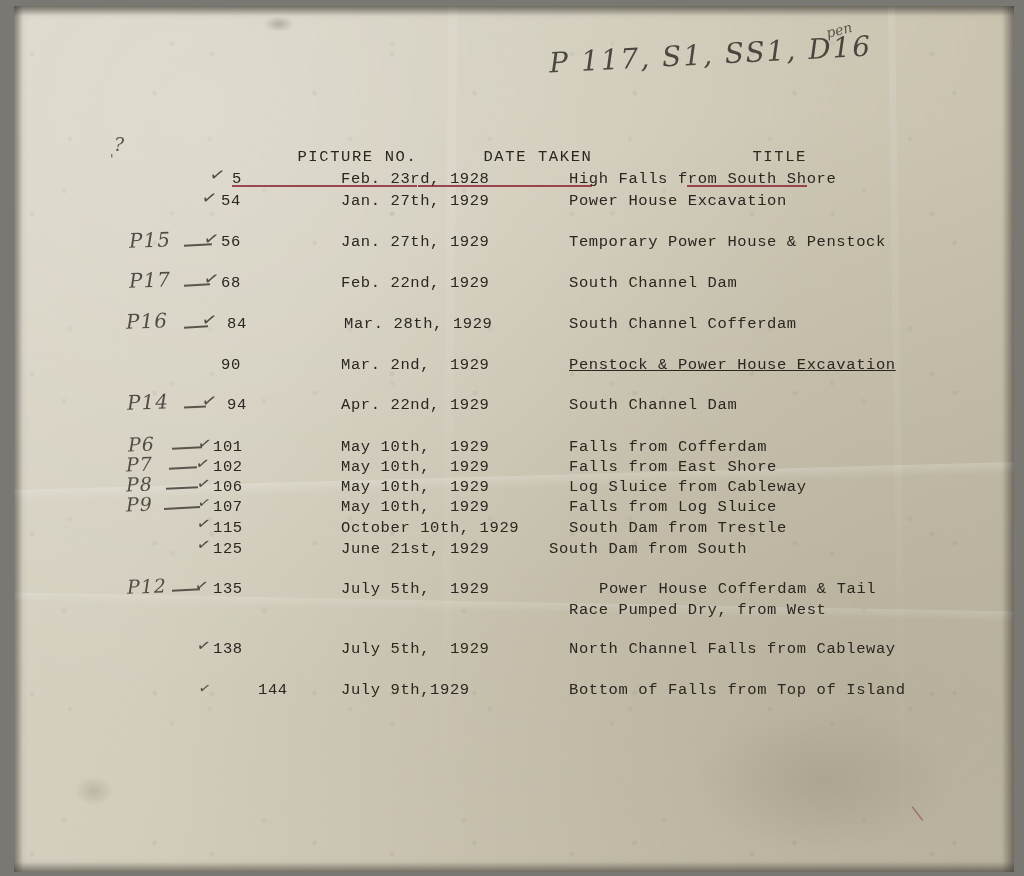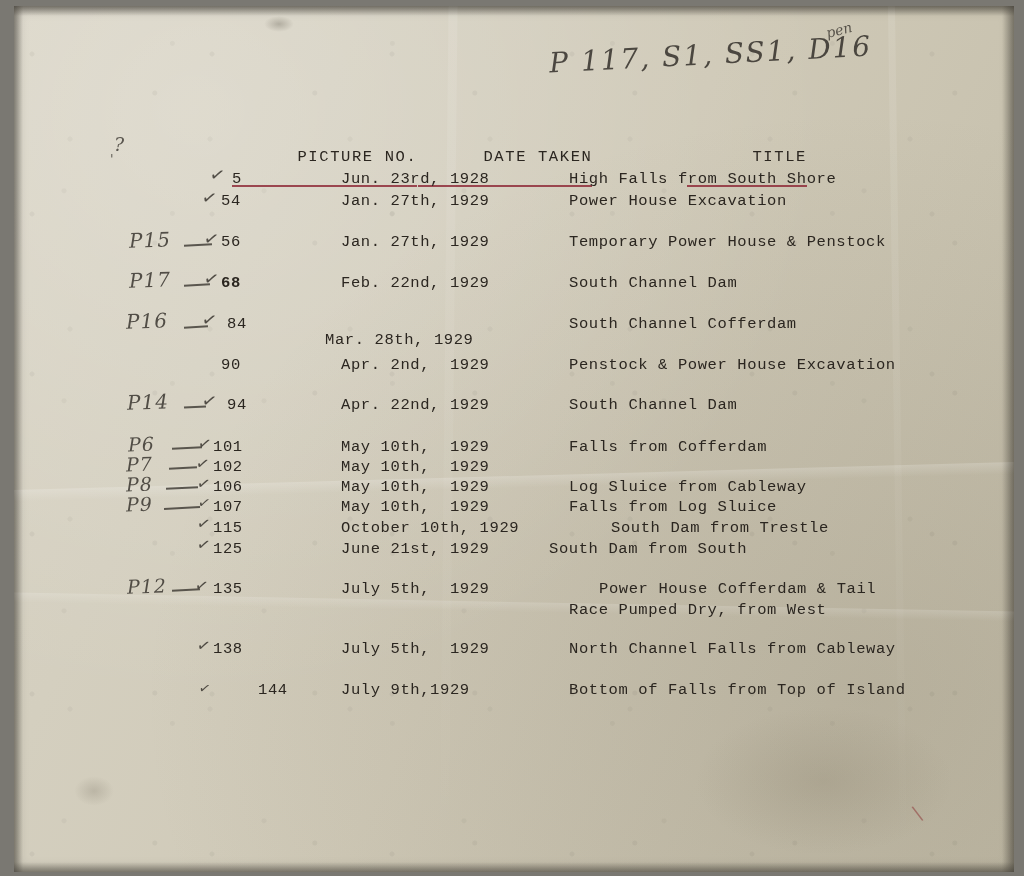--- a/index.html
+++ b/index.html
@@ -179,91 +179,92 @@
       <span>PICTURE NO.</span>
       <span class="rule"></span>
     </div>
     <div class="head" style="left:673px; top:124px;">
       <span>TITLE</span>
       <span class="rule"></span>
     </div>
 
     <div class="check" style="left:196px; top:158px;">✓</div>
     <div class="typed" style="left:218px; top:164px;">5</div>
-    <div class="typed" style="left:327px; top:164px;">Jun. 23rd, 1928</div>
+    <div class="typed" style="left:327px; top:164px;">Feb. 23rd, 1928</div>
     <div class="typed" style="left:555px; top:164px;">High Falls from South Shore</div>
 
     <div class="check" style="left:188px; top:181px;">✓</div>
     <div class="typed" style="left:207px; top:186px;">54</div>
     <div class="typed" style="left:327px; top:186px;">Jan. 27th, 1929</div>
     <div class="typed" style="left:555px; top:186px;">Power House Excavation</div>
 
     <div class="hand" style="left:115px; top:222px;">P15</div>
     <div class="dash" style="left:170px; top:238px; width:28px;"></div>
     <div class="check" style="left:190px; top:222px;">✓</div>
     <div class="typed" style="left:207px; top:227px;">56</div>
     <div class="typed" style="left:327px; top:227px;">Jan. 27th, 1929</div>
     <div class="typed" style="left:555px; top:227px;">Temporary Power House &amp; Penstock</div>
 
     <div class="hand" style="left:115px; top:262px;">P17</div>
     <div class="dash" style="left:170px; top:278px; width:26px;"></div>
     <div class="check" style="left:190px; top:262px;">✓</div>
-    <div class="typed" style="left:207px; top:268px;font-weight:bold;">68</div>
+    <div class="typed" style="left:207px; top:268px;">68</div>
     <div class="typed" style="left:327px; top:268px;">Feb. 22nd, 1929</div>
     <div class="typed" style="left:555px; top:268px;">South Channel Dam</div>
 
     <div class="hand" style="left:112px; top:303px;">P16</div>
     <div class="dash" style="left:170px; top:320px; width:24px;"></div>
     <div class="check" style="left:188px; top:303px;">✓</div>
     <div class="typed" style="left:213px; top:309px;">84</div>
-    <div class="typed" style="left:311px; top:309px;margin-top:16px;">Mar. 28th, 1929</div>
+    <div class="typed" style="left:330px; top:309px;">Mar. 28th, 1929</div>
     <div class="typed" style="left:555px; top:309px;text-align:center;">South Channel Cofferdam</div>
 
     <div class="typed" style="left:207px; top:350px;">90</div>
-    <div class="typed" style="left:327px; top:350px;">Apr. 2nd,  1929</div>
-    <div class="typed" style="left:555px; top:350px;">Penstock &amp; Power House Excavation</div>
+    <div class="typed" style="left:327px; top:350px;">Mar. 2nd,  1929</div>
+    <div class="typed" style="left:555px; top:350px;text-decoration:underline;">Penstock &amp; Power House Excavation</div>
 
     <div class="hand" style="left:113px; top:384px;">P14</div>
     <div class="dash" style="left:170px; top:400px; width:22px;"></div>
     <div class="check" style="left:188px; top:384px;">✓</div>
     <div class="typed" style="left:213px; top:390px;">94</div>
     <div class="typed" style="left:327px; top:390px;">Apr. 22nd, 1929</div>
     <div class="typed" style="left:555px; top:390px;">South Channel Dam</div>
 
     <div class="hand" style="left:114px; top:427px; font-size:19px;">P6</div>
     <div class="dash" style="left:158px; top:441px; width:30px;"></div>
     <div class="check" style="left:184px; top:428px; font-size:16px;">✓</div>
     <div class="typed" style="left:199px; top:432px;">101</div>
     <div class="typed" style="left:327px; top:432px;">May 10th,  1929</div>
     <div class="typed" style="left:555px; top:432px;">Falls from Cofferdam</div>
 
     <div class="hand" style="left:112px; top:447px; font-size:19px;">P7</div>
     <div class="dash" style="left:155px; top:461px; width:28px;"></div>
     <div class="check" style="left:182px; top:448px; font-size:16px;">✓</div>
     <div class="typed" style="left:199px; top:452px;">102</div>
     <div class="typed" style="left:327px; top:452px;">May 10th,  1929</div>
+    <div class="typed" style="left:555px; top:452px;">Falls from East Shore</div>
 
     <div class="hand" style="left:112px; top:467px; font-size:19px;">P8</div>
     <div class="dash" style="left:152px; top:481px; width:32px;"></div>
     <div class="check" style="left:183px; top:468px; font-size:16px;">✓</div>
     <div class="typed" style="left:199px; top:472px;">106</div>
     <div class="typed" style="left:327px; top:472px;">May 10th,  1929</div>
     <div class="typed" style="left:555px; top:472px;">Log Sluice from Cableway</div>
 
     <div class="hand" style="left:112px; top:487px; font-size:19px;">P9</div>
     <div class="dash" style="left:150px; top:501px; width:36px;"></div>
     <div class="check" style="left:184px; top:488px; font-size:15px;">✓</div>
     <div class="typed" style="left:199px; top:492px;">107</div>
     <div class="typed" style="left:327px; top:492px;">May 10th,  1929</div>
     <div class="typed" style="left:555px; top:492px;">Falls from Log Sluice</div>
 
     <div class="check" style="left:183px; top:508px; font-size:16px;">✓</div>
     <div class="typed" style="left:199px; top:513px;">115</div>
     <div class="typed" style="left:327px; top:513px;">October 10th, 1929</div>
-    <div class="typed" style="left:555px; top:513px;margin-left:42px;">South Dam from Trestle</div>
+    <div class="typed" style="left:555px; top:513px;">South Dam from Trestle</div>
 
     <div class="check" style="left:183px; top:529px; font-size:16px;">✓</div>
     <div class="typed" style="left:199px; top:534px;">125</div>
     <div class="typed" style="left:327px; top:534px;">June 21st, 1929</div>
     <div class="typed" style="left:535px; top:534px;font-family:Liberation Mono, monospace;">South Dam from South</div>
 
     <div class="hand" style="left:113px; top:569px; font-size:19px;">P12</div>
     <div class="dash" style="left:158px; top:583px; width:28px;"></div>
     <div class="check" style="left:181px; top:570px; font-size:16px;">✓</div>
     <div class="typed" style="left:199px; top:574px;">135</div>

